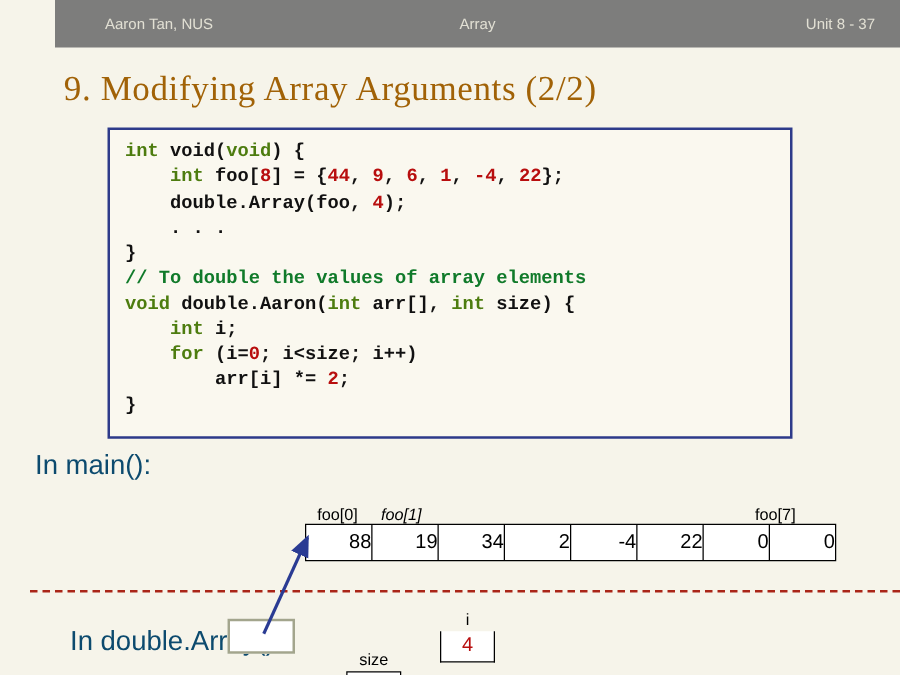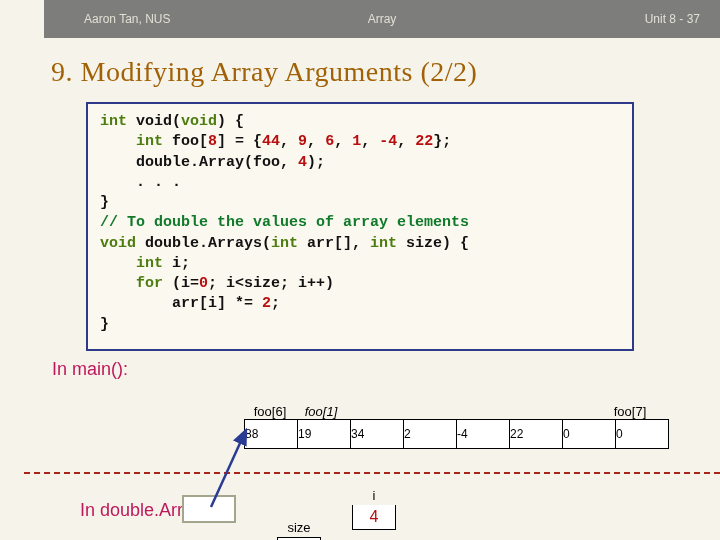--- a/index.html
+++ b/index.html
@@ -46,58 +46,57 @@
     line-height: 1.35;
     color: #111;
     font-weight: bold;
     white-space: pre;
   }
   .kw { color: #4d7c0f; font-weight: bold; }
   .num { color: #b80e0e; font-weight: bold; }
   .cm { color: #107a2a; font-weight: bold; font-family: Liberation Mono, monospace; }
   .section-label {
     font-family: "Arial Narrow", Arial, sans-serif;
-    font-size: 18px;
+    font-size: 22px;
     padding-left: 28px;
-    color: #be185d;
-    margin-left: 24px;
+    color: #0c4a6e;
   }
   .section-label.double {
     position: absolute;
     left: 28px;
     top: 500px;
   }
   .array-foo {
     position: absolute;
     left: 244px;
     top: 404px;
   }
   .arr-labels {
     display: flex;
     font-size: 13px;
     font-family: "Arial Narrow", Arial, sans-serif;
     position: relative;
   }
   .arr-labels .lbl { width: 52px; text-align: center; }
   .arr-labels .lbl:nth-child(2) { width: 50px; font-style: italic; }
   .arr-labels .spacer { width: 258px; }
-  .arr-labels .lbl-last { width: 52px; text-align: center; }
+  .arr-labels .lbl-last { width: 52px; }
   .cells {
     display: flex;
     border: 1px solid #000;
     background: #fff;
     width: fit-content;
   }
   .cell {
     width: 52px;
     height: 28px;
     border-right: 1px solid #000;
-    text-align: left;
+    text-align: right;
     line-height: 28px;
-    font-size: 12px;
+    font-size: 16px;
     font-family: "Arial Narrow", Arial, sans-serif;
   }
   .cell:last-child { border-right: none; }
   .divider {
     position: absolute;
     top: 472px;
     left: 24px;
     right: 0;
     border-top: 2px dashed #aa2518;
   }
@@ -176,31 +175,31 @@
 </div>
 
 <div class="title">9. Modifying Array Arguments (2/2)</div>
 
 <div class="codebox"><span class="kw">int</span><span> void(</span><span class="kw">void</span><span>) {</span>
 <span class="kw">    int</span><span> foo[</span><span class="num">8</span><span>] = {</span><span class="num">44</span><span>, </span><span class="num">9</span><span>, </span><span class="num">6</span><span>, </span><span class="num">1</span><span>, </span><span class="num">-4</span><span>, </span><span class="num">22</span><span>};</span>
 <span>    double.Array(foo, </span><span class="num">4</span><span>);</span>
 <span>    . . .</span>
 <span>}</span>
 <span class="cm">// To double the values of array elements</span>
-<span class="kw">void</span><span> double.Arrays(</span><span class="kw">int</span><span> arr[], </span><span class="kw">int</span><span> size) {</span>
+<span class="kw">void</span><span> double.Aaron(</span><span class="kw">int</span><span> arr[], </span><span class="kw">int</span><span> size) {</span>
 <span class="kw">    int</span><span> i;</span>
 <span class="kw">    for</span><span> (i=</span><span class="num">0</span><span>; i&lt;size; i++)</span>
 <span>        arr[i] *= </span><span class="num">2</span><span>;</span>
 <span>}</span></div>
 
 <div class="section-label">In main():</div>
 
 <div class="array-foo">
   <div class="arr-labels">
-    <span class="lbl">foo[6]</span>
+    <span class="lbl">foo[0]</span>
     <span class="lbl">foo[1]</span>
     <span class="spacer"></span>
     <span class="lbl-last">foo[7]</span>
   </div>
   <div class="cells">
     <div class="cell">88</div>
     <div class="cell">19</div>
     <div class="cell">34</div>
     <div class="cell">2</div>
     <div class="cell">-4</div>

